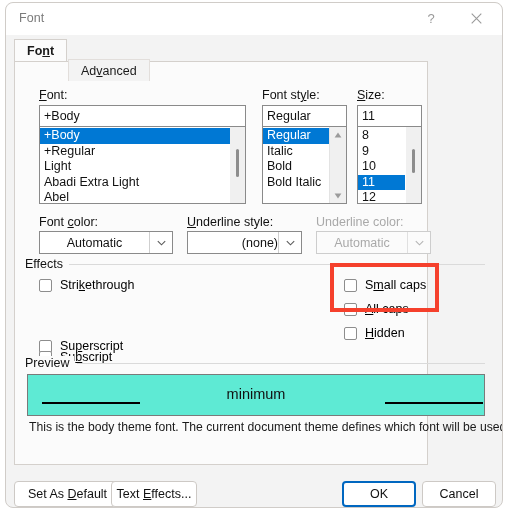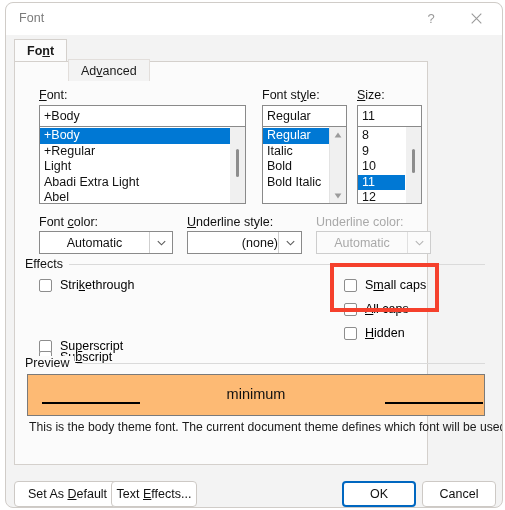--- a/index.html
+++ b/index.html
@@ -259,21 +259,21 @@
   .cb-label {
     font-size: 12.5px;
     color: #000000;
     margin-left: 8px;
     white-space: nowrap;
   }
 
   
   .preview-box {
     position: absolute;
-    background: #fdba74;
+    background: #5eead4;
     border: 1px solid #7a7a7a;
     box-sizing: border-box;
   }
   .preview-word {
     position: absolute;
     left: 0;
     right: 0;
     top: 14px;
     text-align: center;
     font-size: 14.5px;

